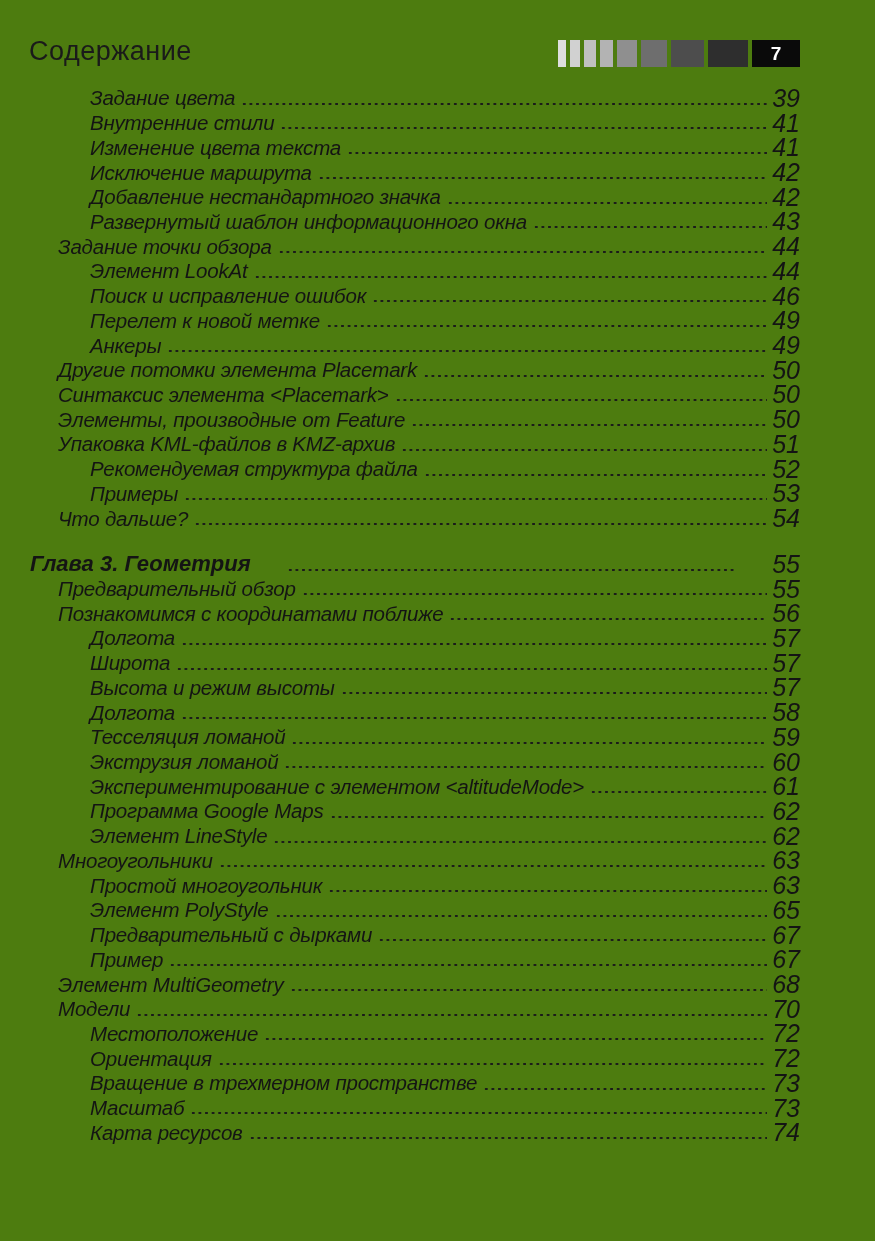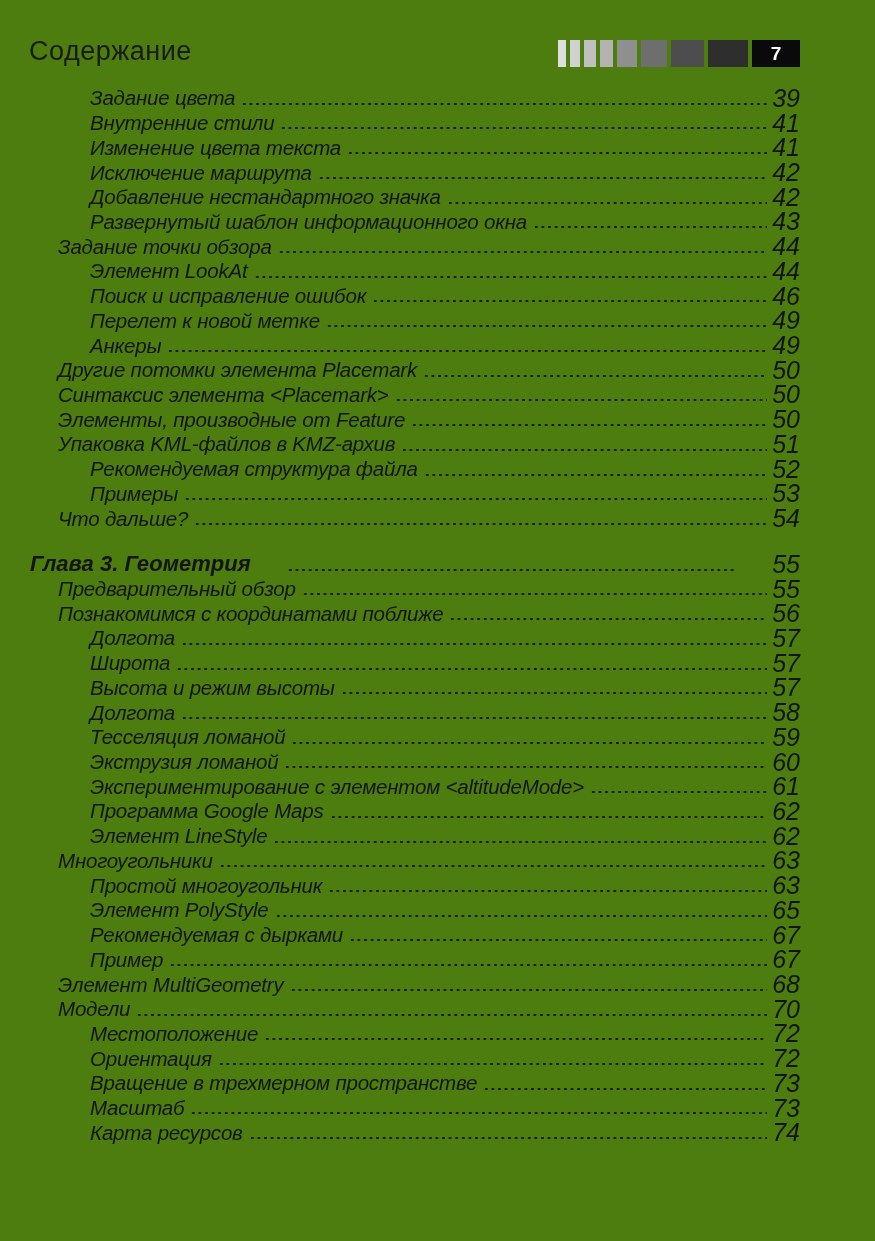--- a/index.html
+++ b/index.html
@@ -206,21 +206,21 @@
         <span class="lbl">Простой многоугольник</span>
         <span class="dots"></span>
         <span class="pg">63</span>
       </div>
       <div class="row lvl2">
         <span class="lbl">Элемент PolyStyle</span>
         <span class="dots"></span>
         <span class="pg">65</span>
       </div>
       <div class="row lvl2">
-        <span class="lbl">Рекомендуемая с дырками</span>
+        <span class="lbl">Предварительный с дырками</span>
         <span class="dots"></span>
         <span class="pg">67</span>
       </div>
       <div class="row lvl2">
         <span class="lbl">Пример</span>
         <span class="dots"></span>
         <span class="pg">67</span>
       </div>
       <div class="row lvl1">
         <span class="lbl">Элемент MultiGeometry</span>

